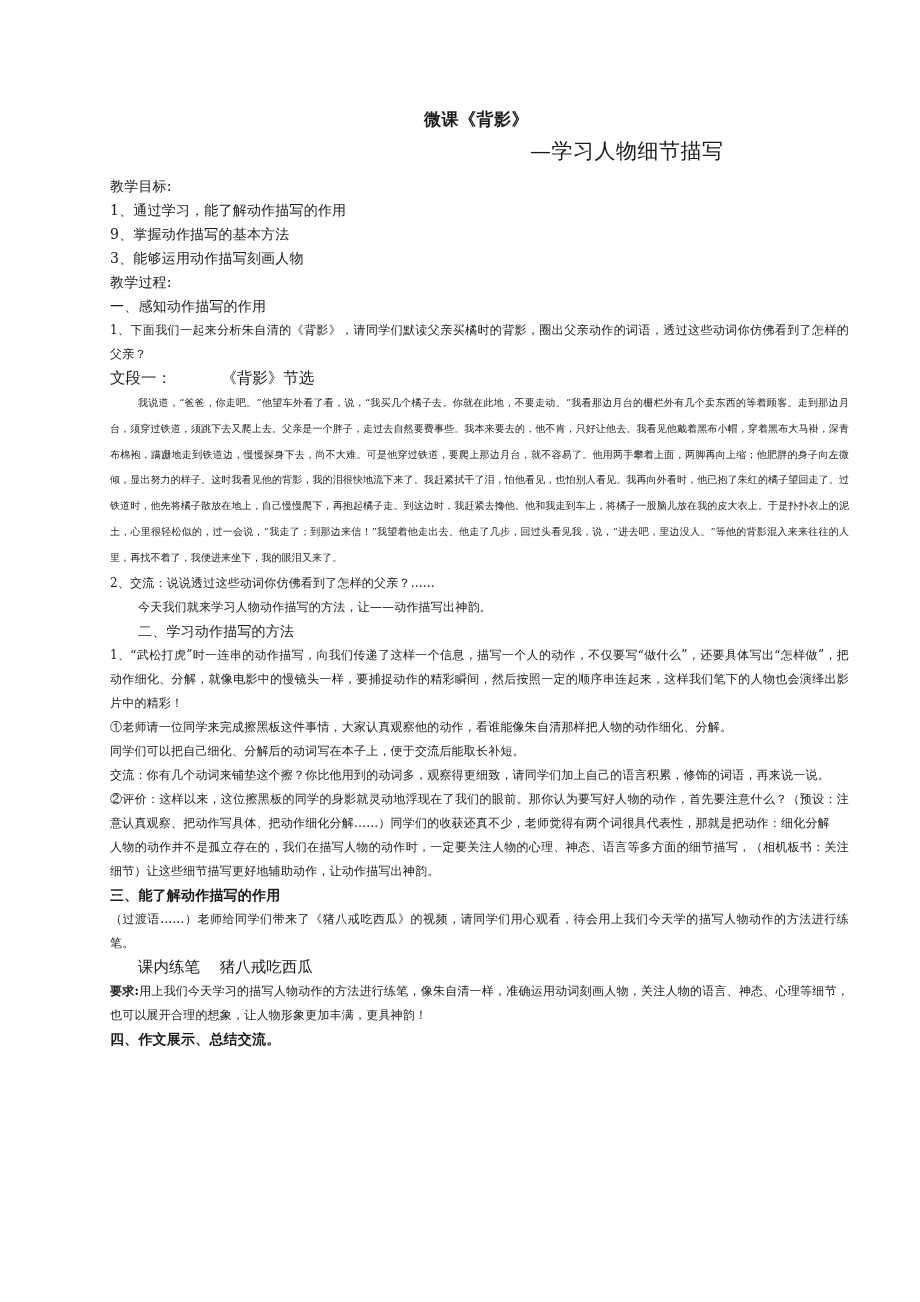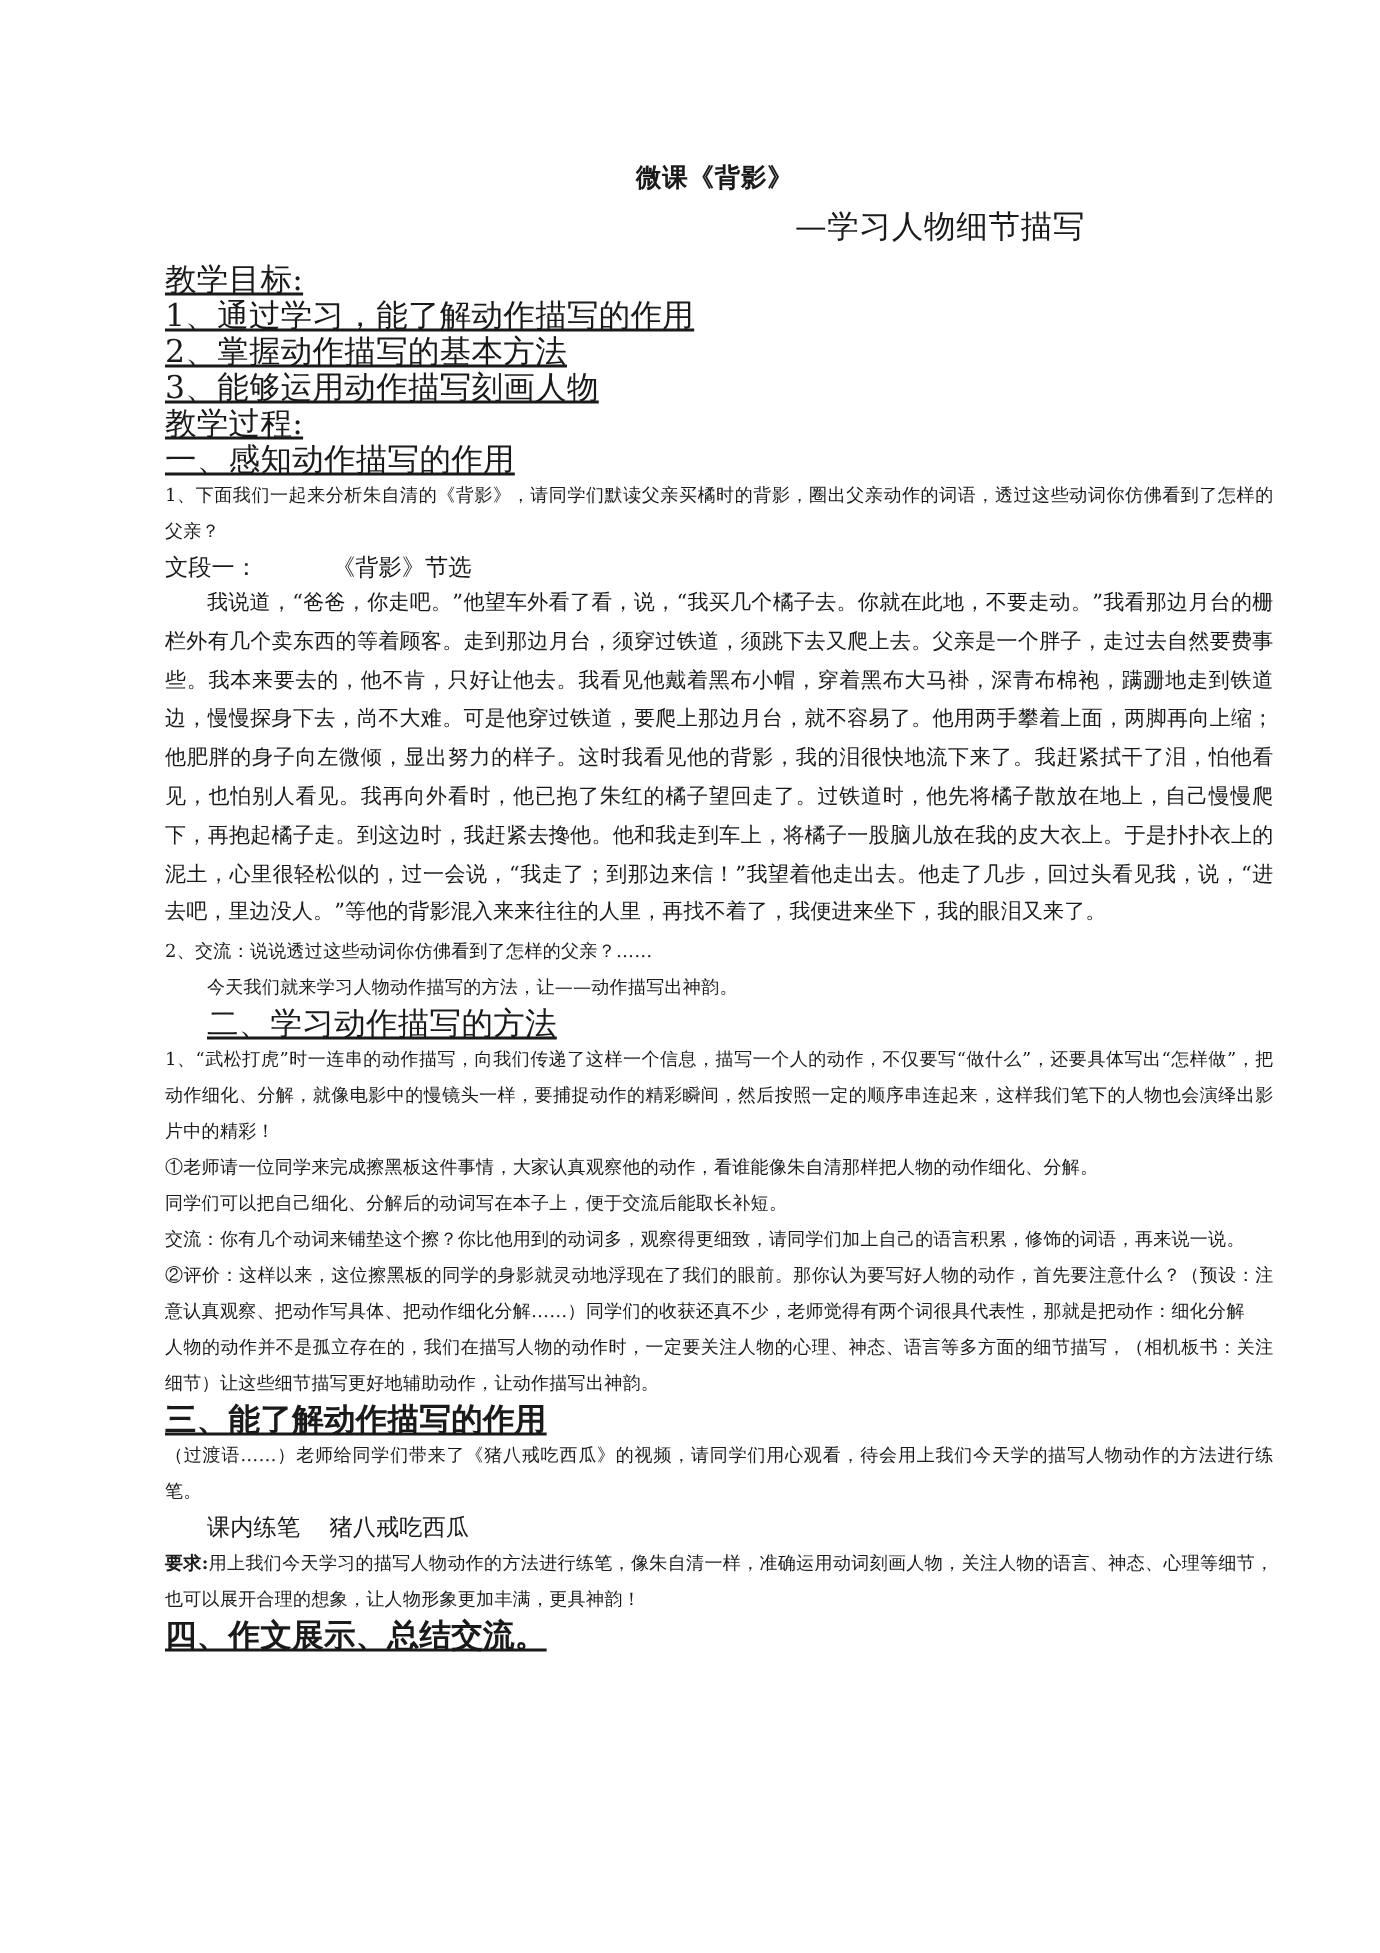--- a/index.html
+++ b/index.html
@@ -30,27 +30,26 @@
     padding-right: 6px;
   }
   .title-sub {
     font-size: 21px;
     line-height: 30px;
     letter-spacing: 0.5px;
     margin: 0 0 8px 0;
     padding-left: 420px;
   }
   .body-line {
-    font-size: 21px;
+    font-size: 14px;
     line-height: 24px;
     letter-spacing: 0.2px;
     margin: 0;
     text-align: justify;
     text-justify: inter-ideograph;
-    text-decoration: underline;
   }
   .body-para {
     font-size: 12px;
     line-height: 24px;
     letter-spacing: 0.2px;
     margin: 0;
     text-align: justify;
     text-justify: inter-ideograph;
   }
   .indent-1 {
@@ -59,21 +58,21 @@
   .bold {
     font-weight: bold;
   }
   .excerpt-head {
     font-size: 15.5px;
     line-height: 24px;
     margin: 0;
     white-space: pre;
   }
   .excerpt {
-    font-size: 14px;
+    font-size: 10px;
     line-height: 25.8px;
     letter-spacing: 0.1px;
     margin: 0;
     text-align: justify;
     text-justify: inter-ideograph;
     text-indent: 28px;
   }
   .practice-line {
     font-size: 15.5px;
     line-height: 24px;
@@ -85,21 +84,21 @@
 </head>
 <body>
 
 <div class="page">
 
   <h1 class="title-main">微课《背影》</h1>
   <div class="title-sub">—学习人物细节描写</div>
 
   <p class="body-line">教学目标:</p>
   <p class="body-line">1、通过学习，能了解动作描写的作用</p>
-  <p class="body-line">2、掌握动作描写的基本方法</p>
+  <p class="body-line">9、掌握动作描写的基本方法</p>
   <p class="body-line">3、能够运用动作描写刻画人物</p>
 
   <p class="body-line">教学过程:</p>
 
   <p class="body-line">一、感知动作描写的作用</p>
   <p class="body-para">1、下面我们一起来分析朱自清的《背影》，请同学们默读父亲买橘时的背影，圈出父亲动作的词语，透过这些动词你仿佛看到了怎样的父亲？</p>
 
   <p class="excerpt-head"><span>文段一：</span><span>          </span><span>《背影》节选</span></p>
 
   <p class="excerpt">我说道，“爸爸，你走吧。”他望车外看了看，说，“我买几个橘子去。你就在此地，不要走动。”我看那边月台的栅栏外有几个卖东西的等着顾客。走到那边月台，须穿过铁道，须跳下去又爬上去。父亲是一个胖子，走过去自然要费事些。我本来要去的，他不肯，只好让他去。我看见他戴着黑布小帽，穿着黑布大马褂，深青布棉袍，蹒跚地走到铁道边，慢慢探身下去，尚不大难。可是他穿过铁道，要爬上那边月台，就不容易了。他用两手攀着上面，两脚再向上缩；他肥胖的身子向左微倾，显出努力的样子。这时我看见他的背影，我的泪很快地流下来了。我赶紧拭干了泪，怕他看见，也怕别人看见。我再向外看时，他已抱了朱红的橘子望回走了。过铁道时，他先将橘子散放在地上，自己慢慢爬下，再抱起橘子走。到这边时，我赶紧去搀他。他和我走到车上，将橘子一股脑儿放在我的皮大衣上。于是扑扑衣上的泥土，心里很轻松似的，过一会说，“我走了；到那边来信！”我望着他走出去。他走了几步，回过头看见我，说，“进去吧，里边没人。”等他的背影混入来来往往的人里，再找不着了，我便进来坐下，我的眼泪又来了。</p>

